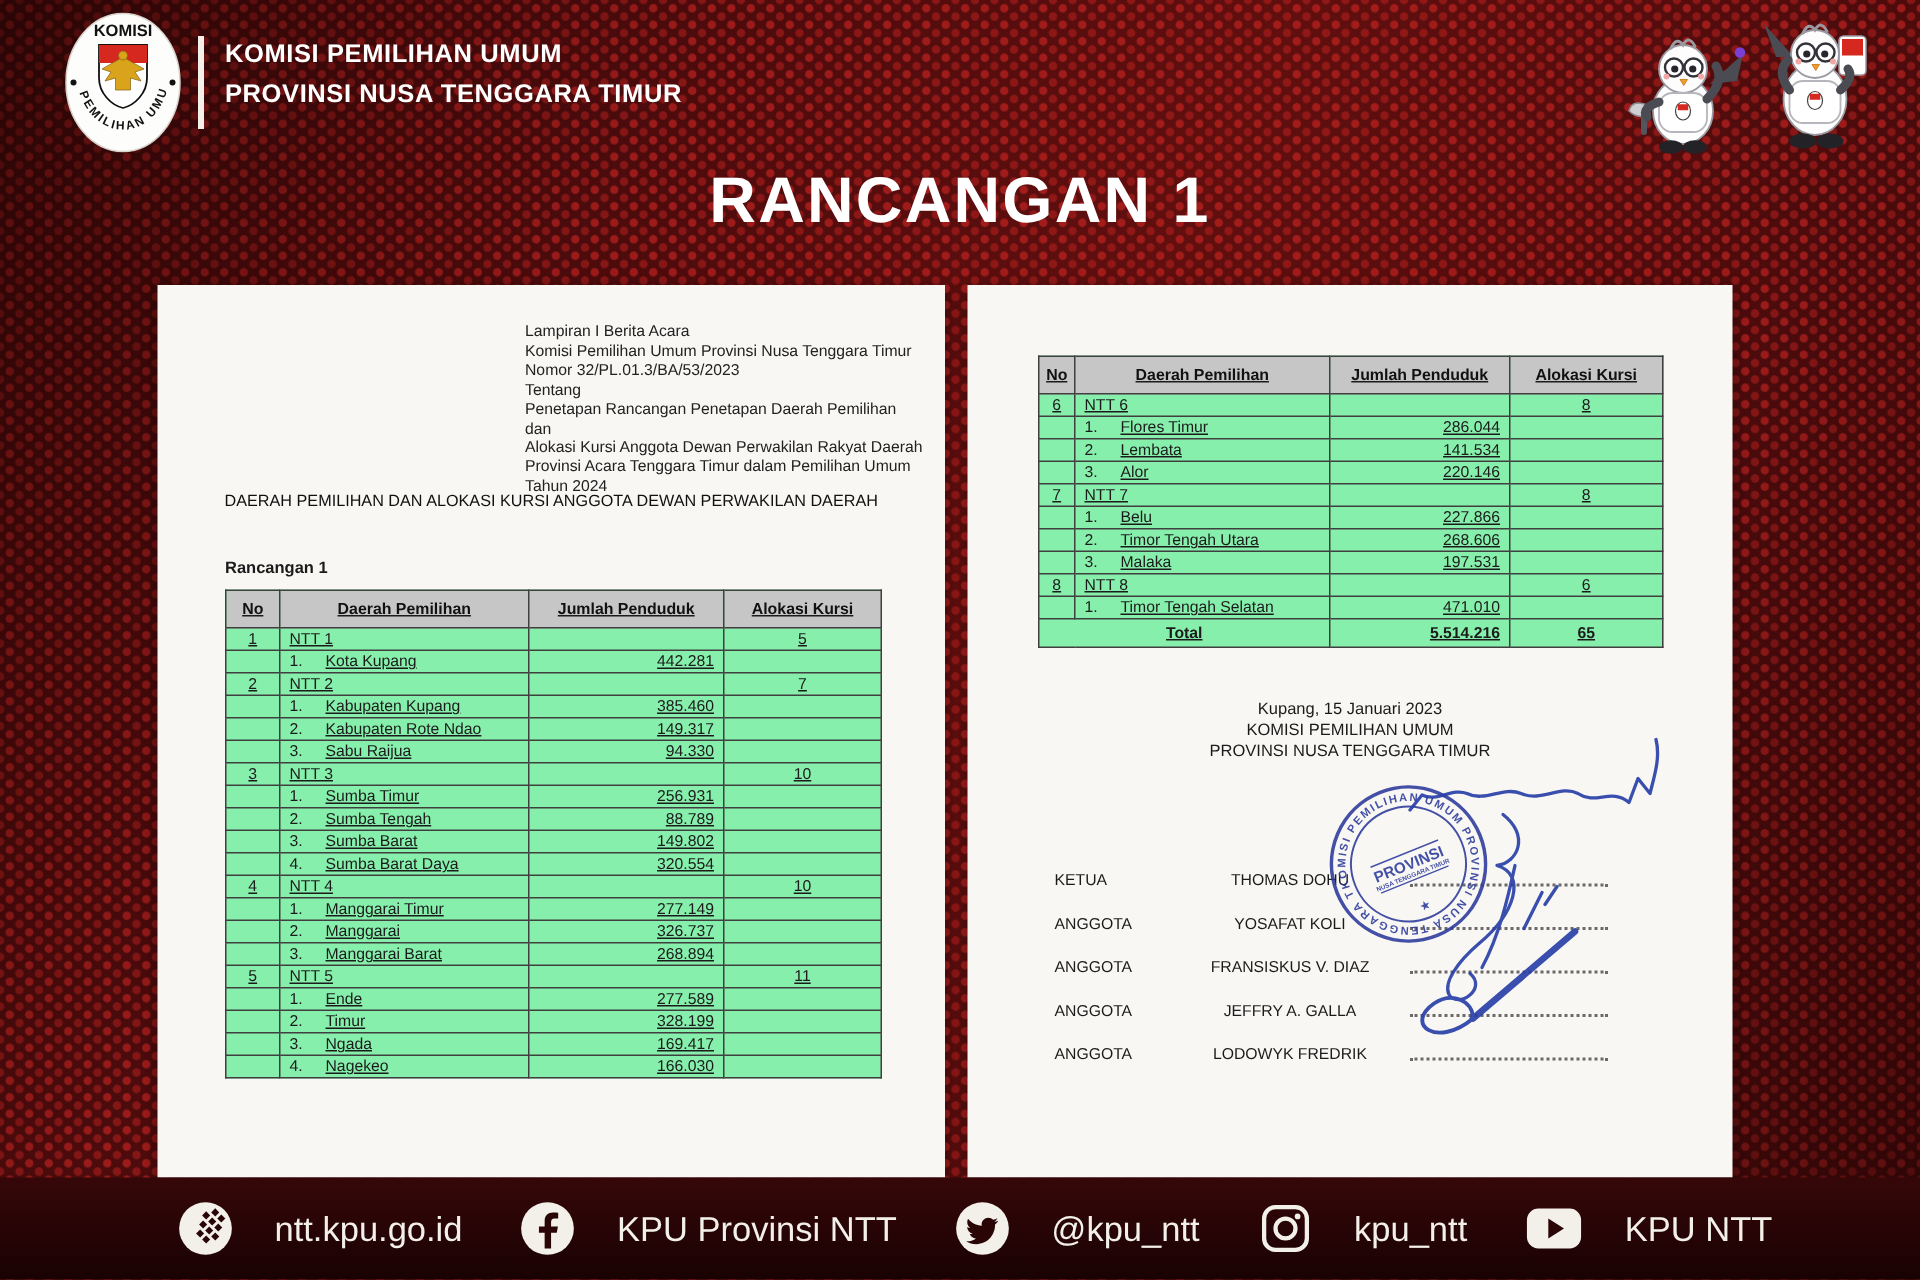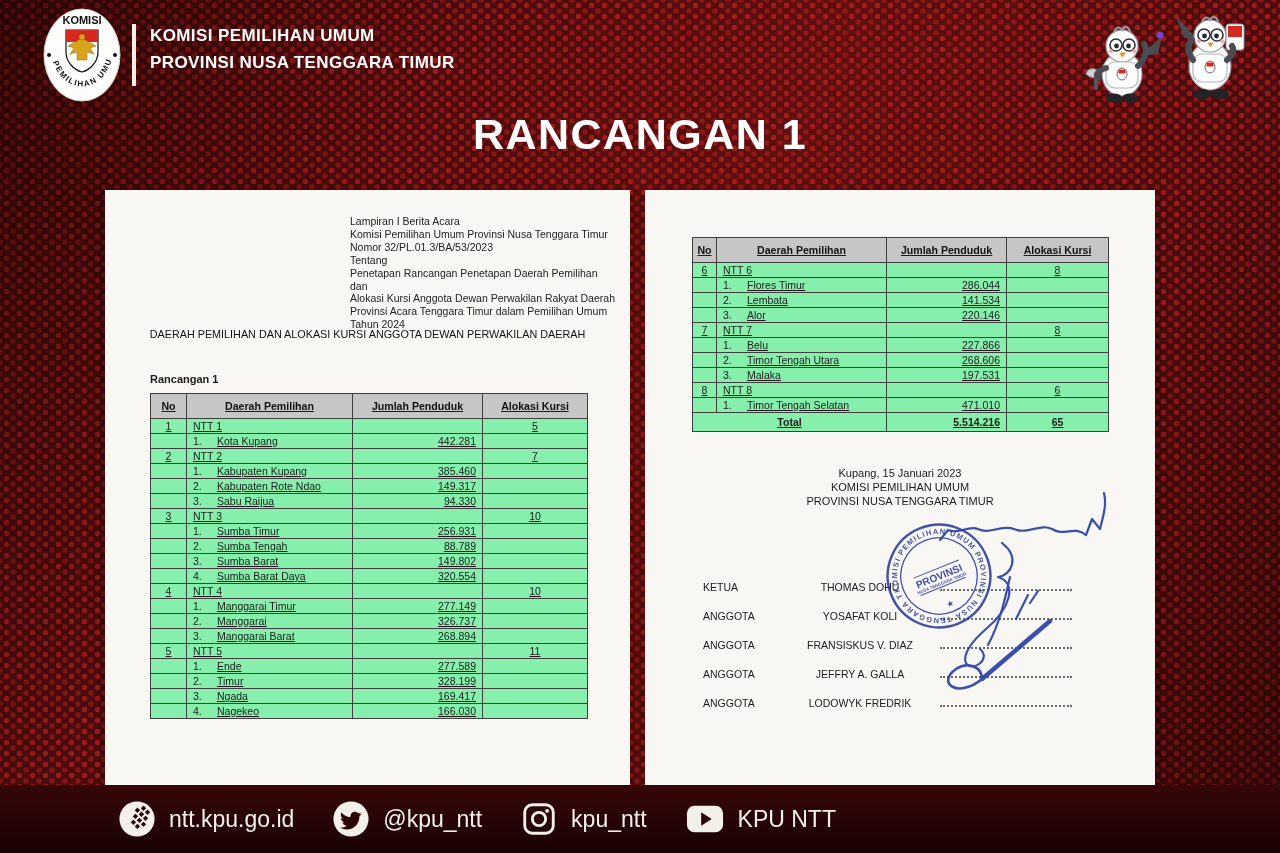--- a/index.html
+++ b/index.html
@@ -61,21 +61,21 @@
   .signer-name { position:absolute; left:82px; width:150px; top:4px; text-align:center; }
   .signer-dots { position:absolute; left:237px; top:12px; width:132px;
                  border-bottom:2px dotted #6a6a6a; }
   .stamp-wrap { position:absolute; left:238px; top:330px; width:112px; height:112px; opacity:.88; }
   .sig-overlay { position:absolute; left:215px; top:293px; width:260px; height:215px; }
 
   
   .footer { position:absolute; left:0; bottom:0; width:100%; height:68px;
             background:linear-gradient(180deg,#360708,#190203);
             display:flex; align-items:center; padding-left:118px; gap:38px; }
-  .f-item { display:flex; align-items:center; gap:13px; color:#f3efe9; font-size:23px; }
+  .f-item { display:flex; align-items:center; gap:27px; color:#f3efe9; font-size:23px; }
   .f-item svg { display:block; }
 </style>
 </head>
 <body>
 
 <div class="logo-badge">
   <svg width="84" height="98" viewBox="0 0 84 98">
     <ellipse cx="42" cy="49" rx="38" ry="46" fill="#fdfdfb" stroke="#d8d4cc" stroke-width="1"></ellipse>
     <text x="42" y="18" text-anchor="middle" font-size="11" font-weight="bold" fill="#111" font-family="Liberation Sans, sans-serif">KOMISI</text>
     <circle cx="9" cy="49" r="2" fill="#111"></circle>
@@ -476,20 +476,29 @@
             <rect x="25" y="26" width="4" height="4"></rect>
         </g>
       </svg>
     </span>
     <span>ntt.kpu.go.id</span>
   </div>
   <div class="f-item">
     <span>
       <svg width="38" height="38" viewBox="0 0 40 40">
         <circle cx="20" cy="20" r="18.5" fill="#f3efe9"></circle>
+        <path d="M22.5 34 v-11 h4 l.8-4.4 h-4.8 v-3 c0-1.6.6-2.6 2.6-2.6 h2.4 V9 c-.9-.1-2.2-.2-3.6-.2 -3.6 0 -5.9 2.1 -5.9 6 v3.8 h-4 V23 h4 v11 z" fill="#2a0506"></path>
+      </svg>
+    </span>
+    <span>KPU Provinsi NTT</span>
+  </div>
+  <div class="f-item">
+    <span>
+      <svg width="38" height="38" viewBox="0 0 40 40">
+        <circle cx="20" cy="20" r="18.5" fill="#f3efe9"></circle>
         <path d="M31 14.5 c-.8.4-1.7.6-2.6.8 .9-.6 1.6-1.5 2-2.5 -.9.5-1.9.9-2.9 1.1 -.9-.9-2.1-1.5-3.4-1.5 -2.6 0-4.7 2.1-4.7 4.7 0 .4 0 .7.1 1 -3.9-.2-7.3-2-9.6-4.9 -.4.7-.6 1.5-.6 2.4 0 1.6.8 3.1 2.1 3.9 -.8 0-1.5-.2-2.1-.6 v.1 c0 2.3 1.6 4.2 3.8 4.6 -.4.1-.8.2-1.2.2 -.3 0-.6 0-.9-.1 .6 1.9 2.3 3.2 4.4 3.3 -1.6 1.3-3.6 2-5.8 2 -.4 0-.8 0-1.1-.1 2.1 1.3 4.5 2.1 7.1 2.1 8.5 0 13.2-7.1 13.2-13.2 v-.6 c.9-.6 1.7-1.5 2.2-2.4z" fill="#2a0506"></path>
       </svg>
     </span>
     <span>@kpu_ntt</span>
   </div>
   <div class="f-item">
     <span>
       <svg width="38" height="38" viewBox="0 0 40 40" fill="none" stroke="#f3efe9">
         <rect x="5" y="5" width="30" height="30" rx="8" stroke-width="3"></rect>
         <circle cx="20" cy="20" r="7" stroke-width="3"></circle>

